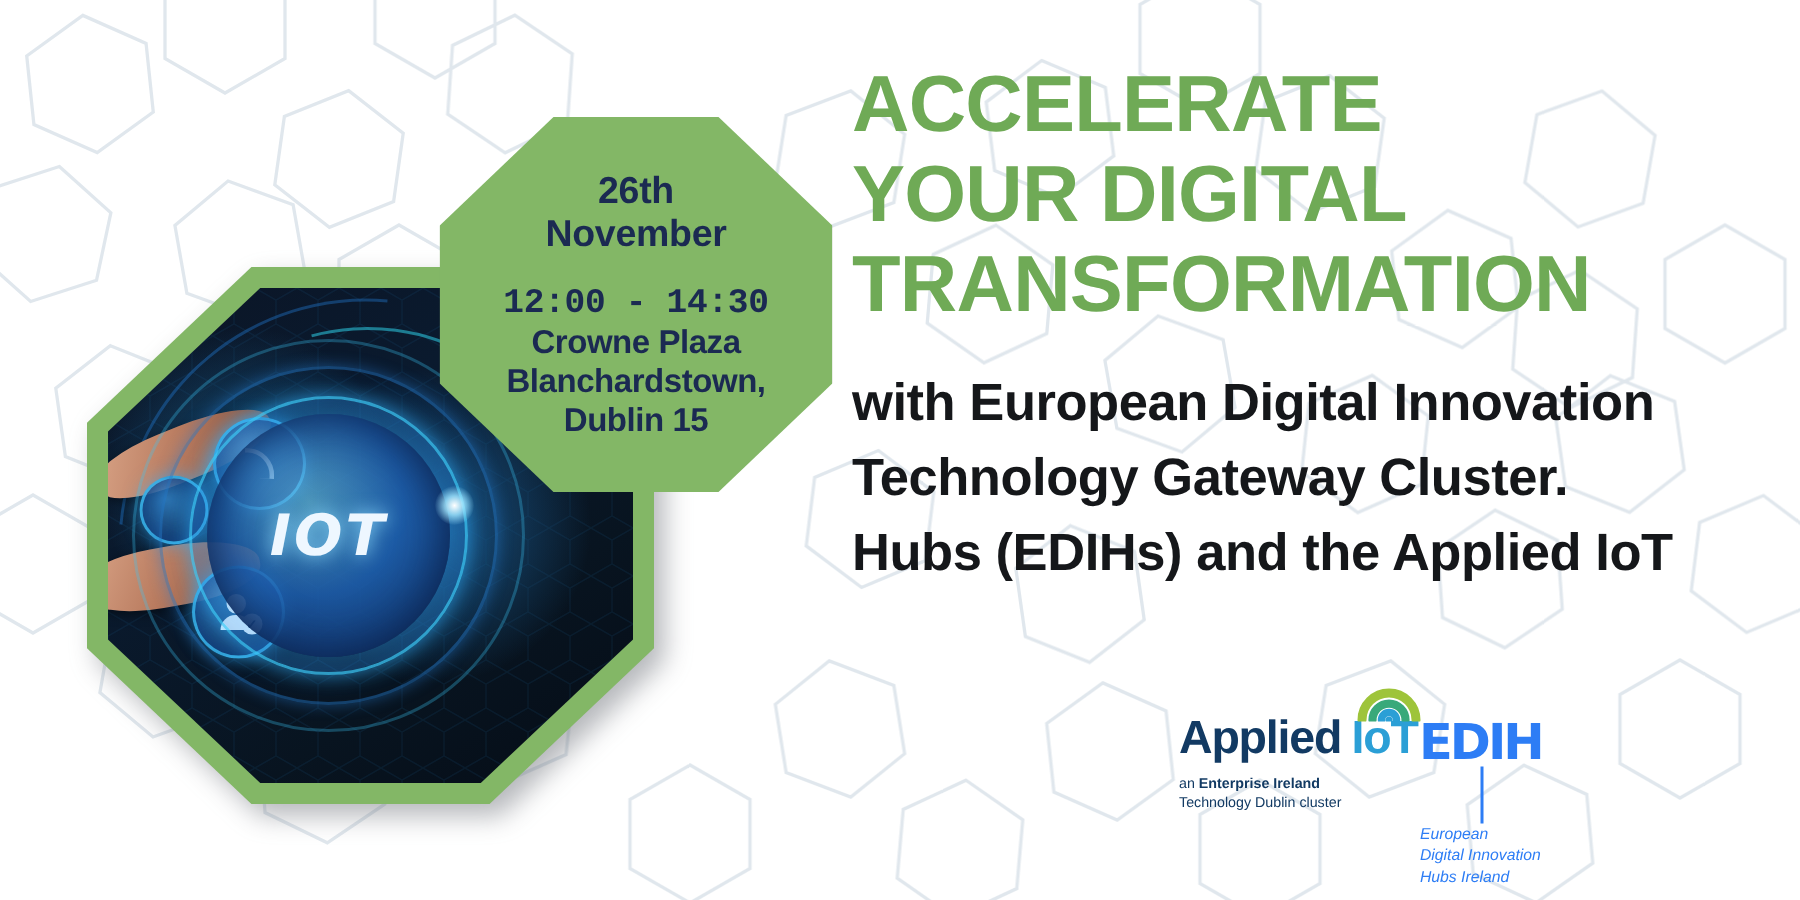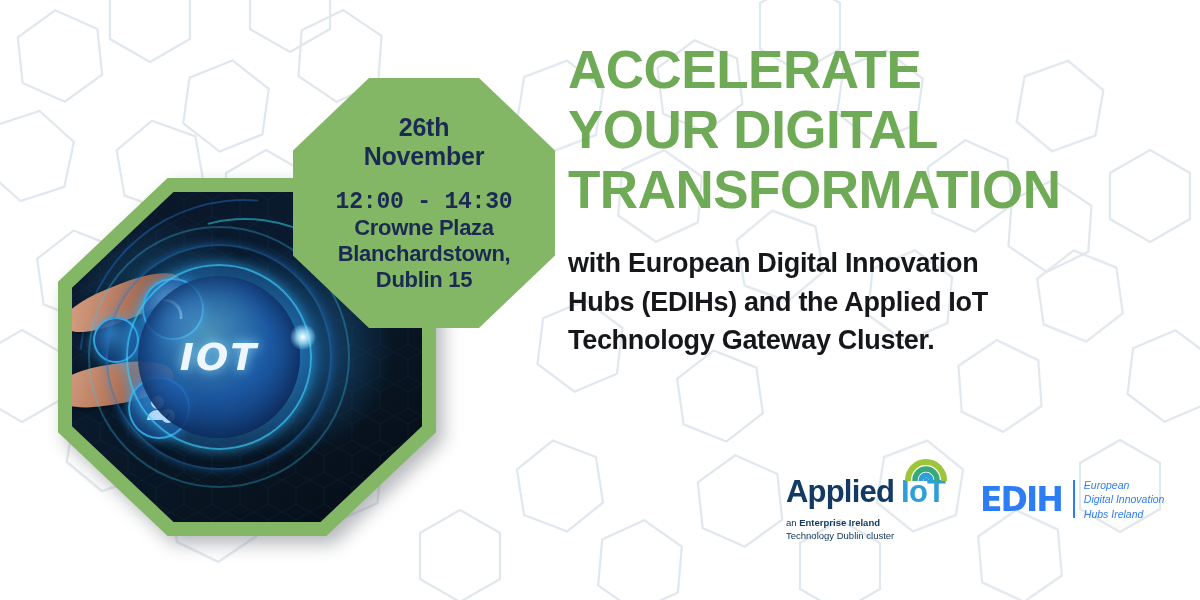--- a/index.html
+++ b/index.html
@@ -179,21 +179,21 @@
     color:#6faa56;
     font-size:53px;
     font-weight:bold;
     line-height:1.13;
     letter-spacing:-0.5px;
   }
   .headline .hl-line { display:block; white-space:nowrap; }
   .subhead {
     margin-top:24px;
     color:#15171a;
-    font-size:27px;
+    font-size:35px;
     font-weight:bold;
     line-height:1.44;
     letter-spacing:-0.3px;
   }
   .subhead .sh-line { display:block; white-space:nowrap; }
 
   
   .logos {
     position:absolute;
     left:786px; top:472px;
@@ -223,21 +223,21 @@
   }
   .applied-tag {
     margin-top:4px;
     font-size:9.5px; line-height:1.38;
     color:#123a63;
   }
   .applied-tag b { font-weight:bold; }
 
   .logo-edih {
     display:flex; align-items:center;
-    margin-left:34px; padding-top:6px;
+    padding-top:6px;flex-direction:column;
   }
   .edih-mark {
     font-size:33px; font-weight:bold;
     color:#2d7df5;
     letter-spacing:-2px;
     font-family:"DejaVu Sans", sans-serif;
     line-height:1;
   }
   .edih-divider {
     width:2px; height:38px;
@@ -365,22 +365,22 @@
   </div>
 
   <div class="content">
     <h1 class="headline">
       <span class="hl-line">ACCELERATE</span>
       <span class="hl-line">YOUR DIGITAL</span>
       <span class="hl-line">TRANSFORMATION</span>
     </h1>
     <p class="subhead">
       <span class="sh-line">with European Digital Innovation</span>
+      <span class="sh-line">Technology Gateway Cluster.</span>
       <span class="sh-line">Hubs (EDIHs) and the Applied IoT</span>
-      <span class="sh-line">Technology Gateway Cluster.</span>
     </p>
   </div>
 
   <div class="logos">
 
     <div class="logo-applied">
       <div class="applied-row">
         <span class="applied-word">Applied</span>
         <span class="iot-word">IoT</span>
         <svg class="wifi-icon" viewBox="0 0 44 26">

